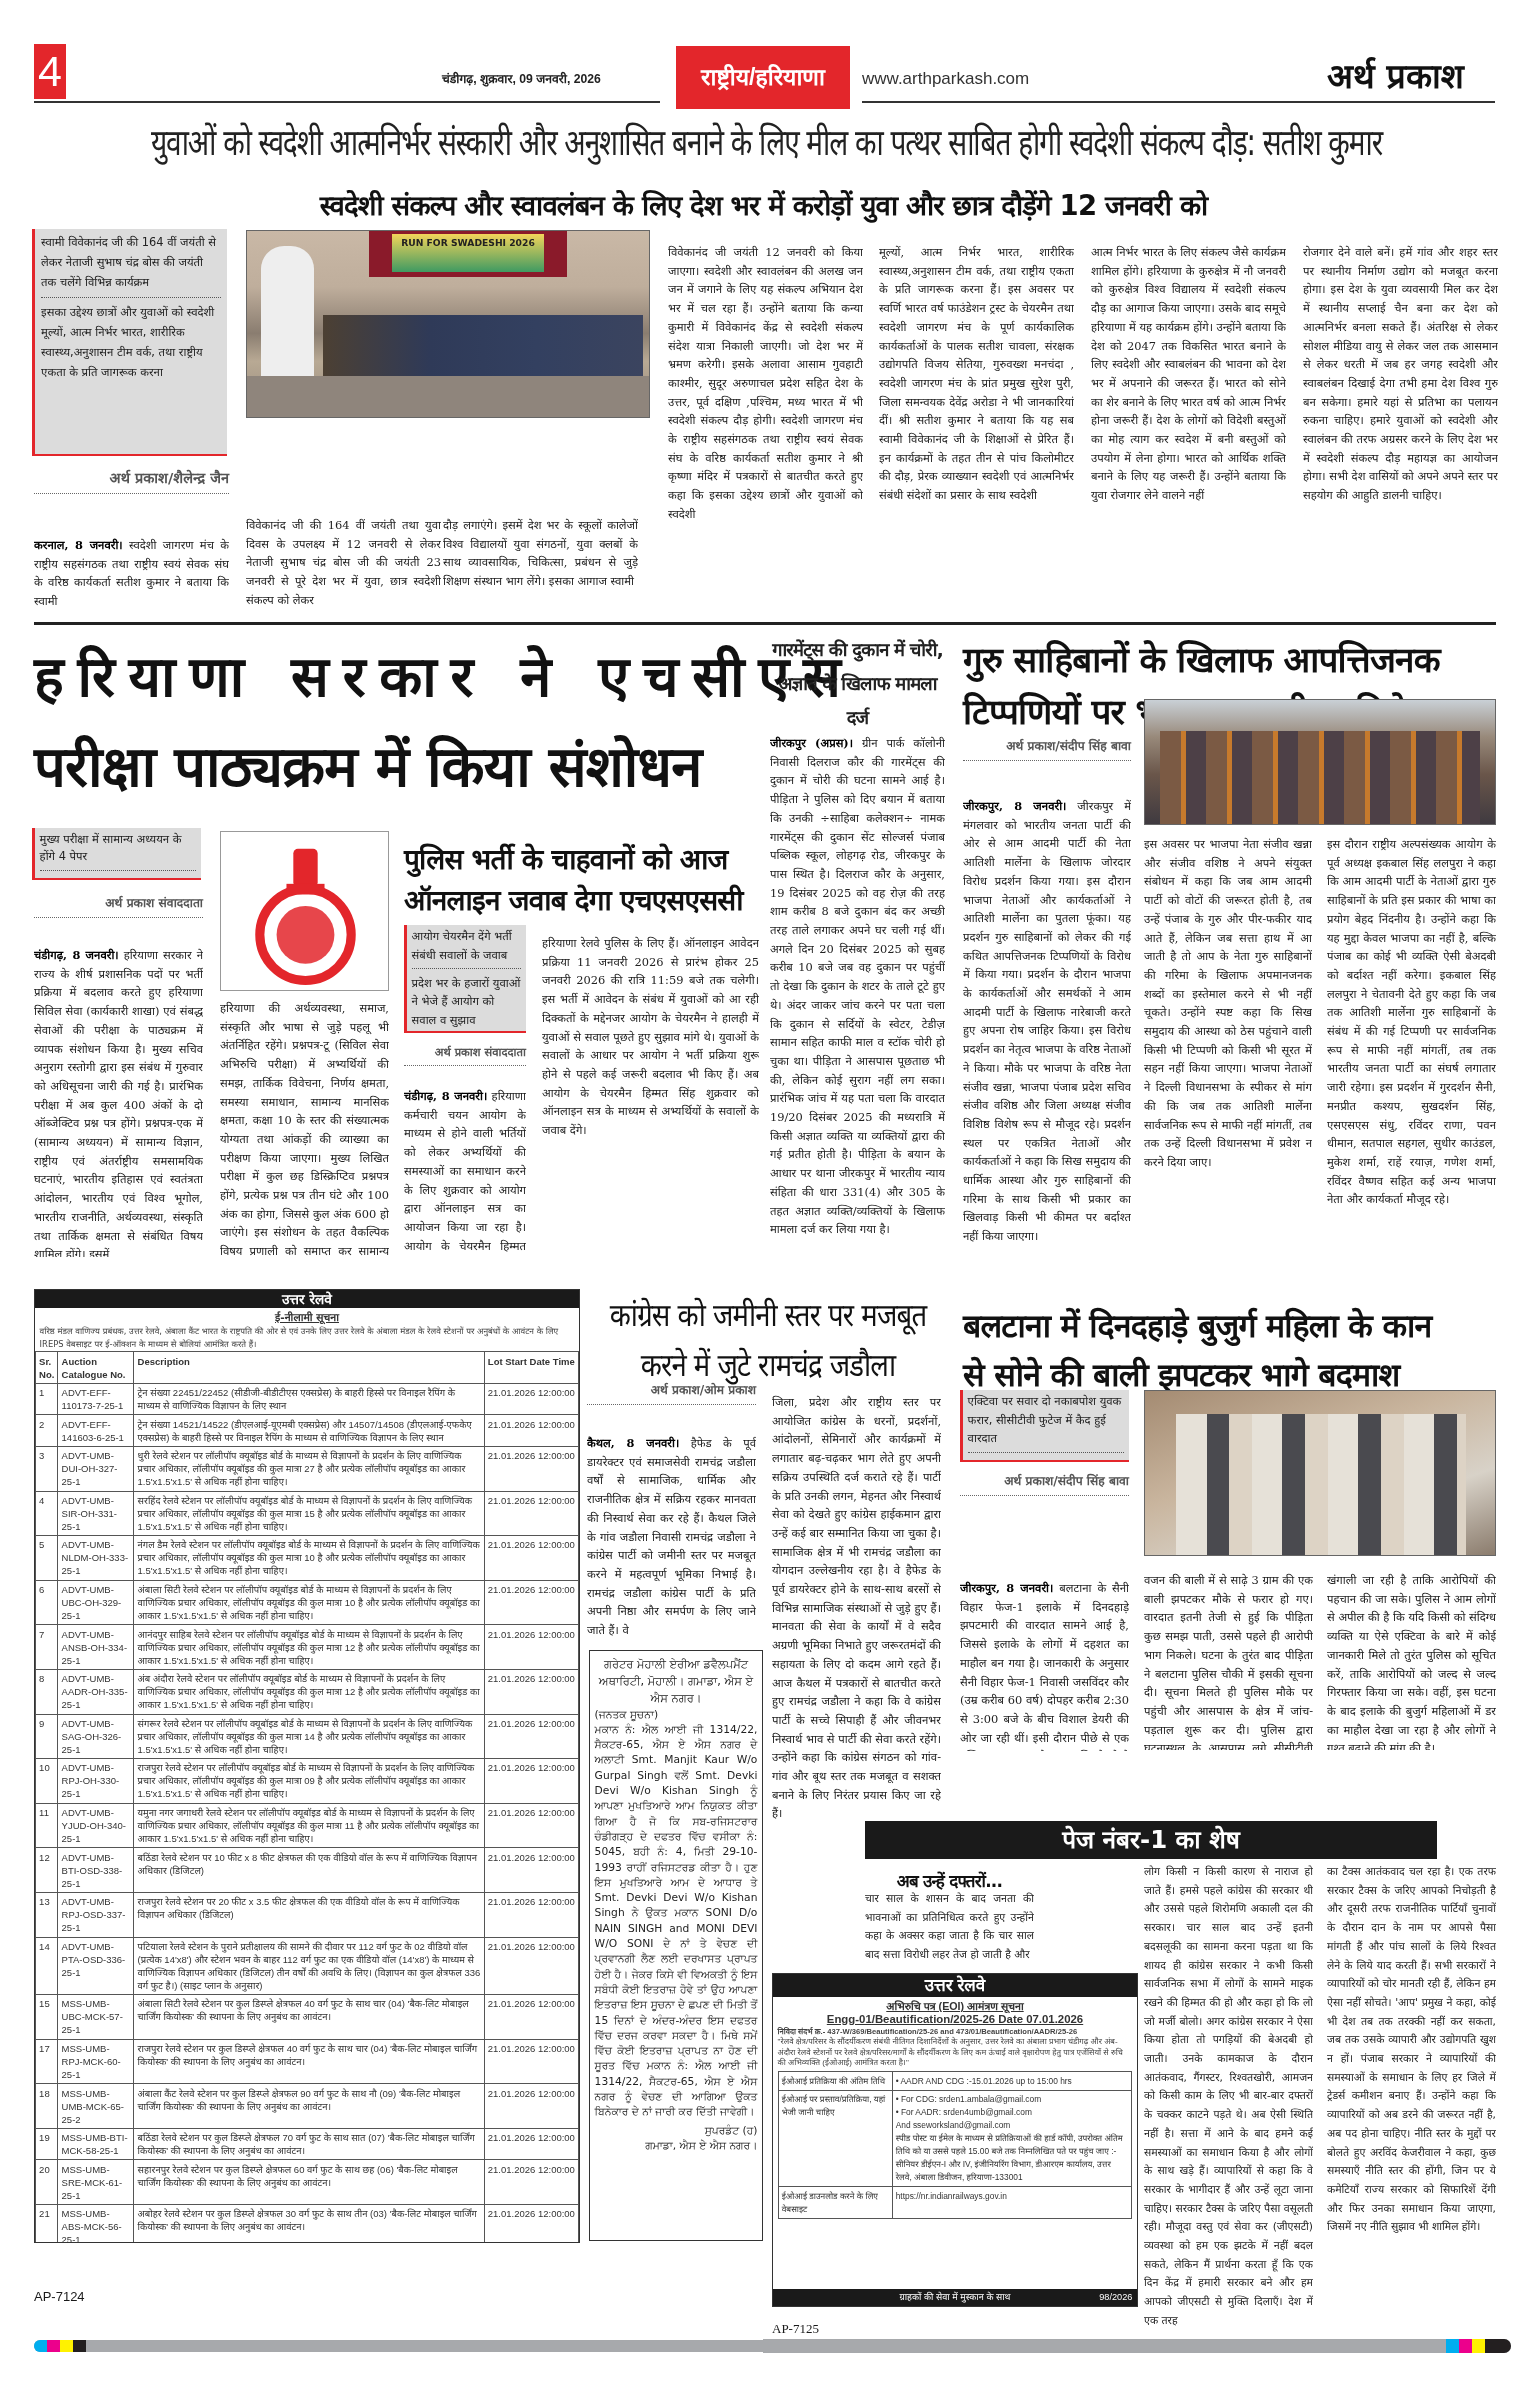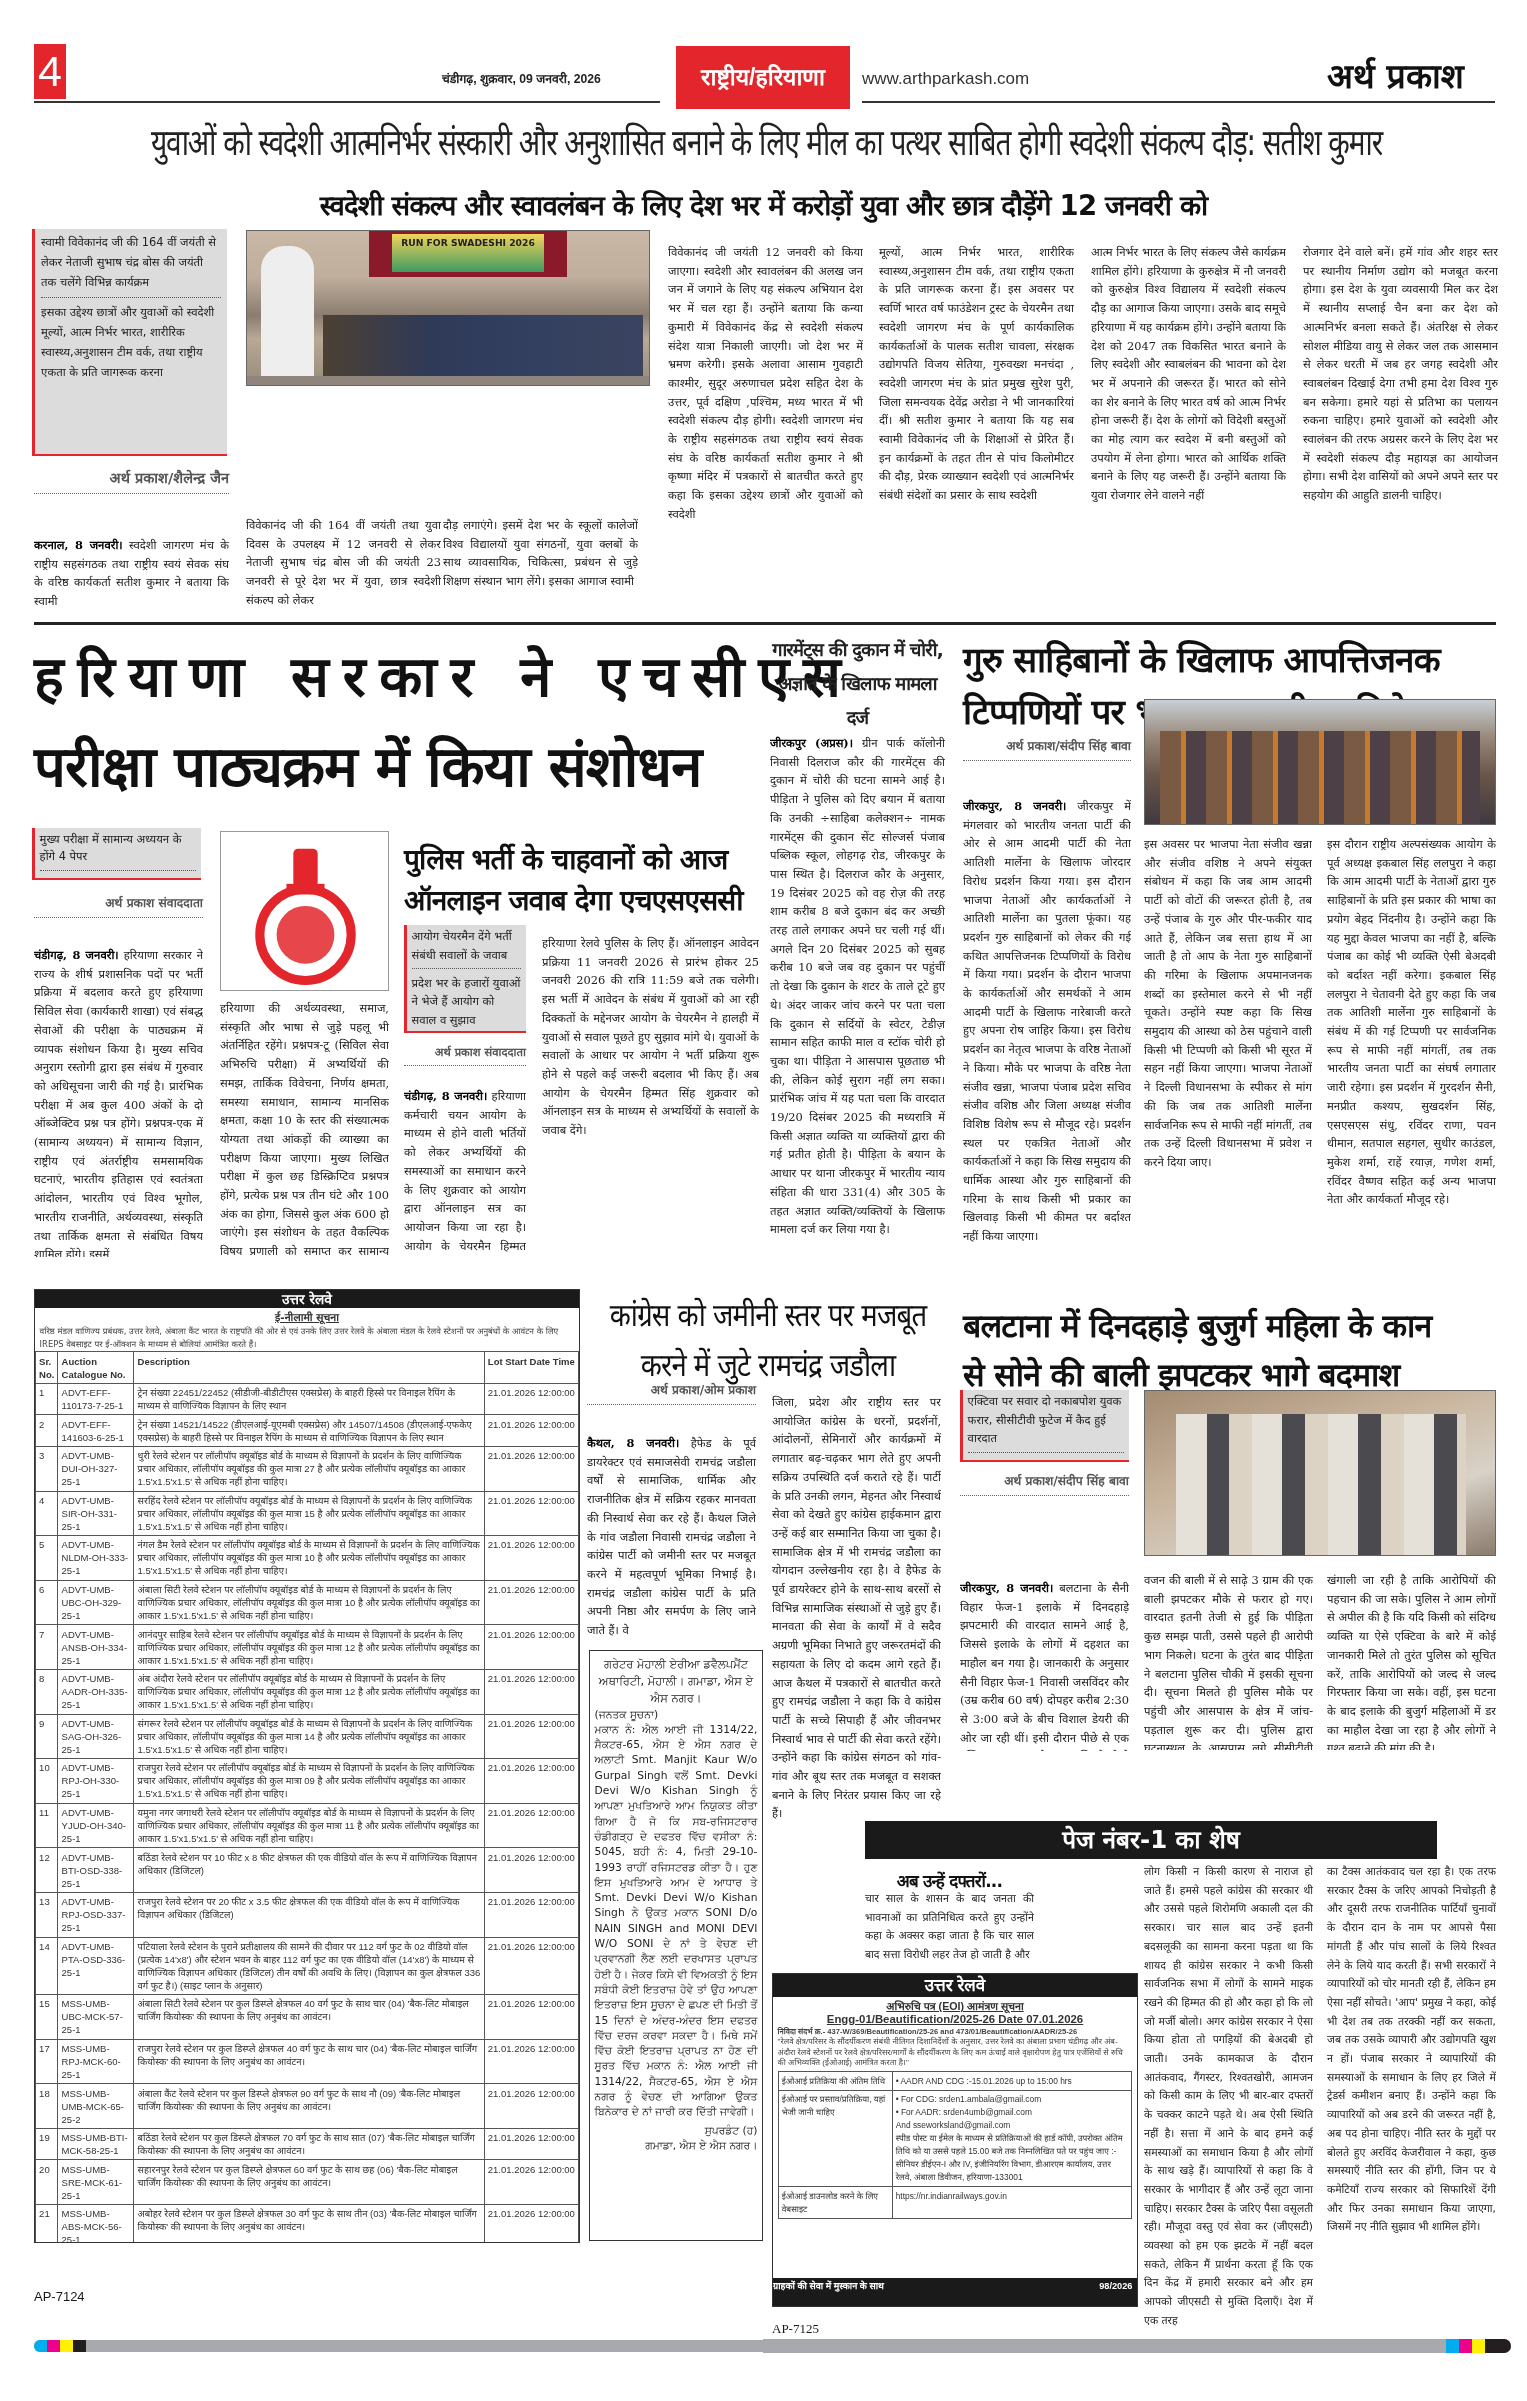--- a/index.html
+++ b/index.html
@@ -33,21 +33,21 @@
 <div class="head" style="left:30.5px;top:116px;width:1472px;font-size:28px;font-weight:normal;color:#222;text-align:center;letter-spacing:-1.1px;transform:scaleY(1.3);transform-origin:top">युवाओं को स्वदेशी आत्मनिर्भर संस्कारी और अनुशासित बनाने के लिए मील का पत्थर साबित होगी स्वदेशी संकल्प दौड़: सतीश कुमार</div>
 <div class="head" style="left:153px;top:186px;width:1221px;font-size:27.5px;text-align:center">स्वदेशी संकल्प और स्वावलंबन के लिए देश भर में करोड़ों युवा और छात्र दौड़ेंगे 12 जनवरी को</div>
 
 <div class="kicker" style="left:32px;top:229px;width:195px;height:227px;font-size:11.4px;line-height:20px;padding:3.1px 6.1px">
   <div>स्वामी विवेकानंद जी की 164 वीं जयंती से लेकर नेताजी सुभाष चंद्र बोस की जयंती तक चलेंगे विभिन्न कार्यक्रम</div>
   <div class="sep"></div>
   <div>इसका उद्देश्य छात्रों और युवाओं को स्वदेशी मूल्यों, आत्म निर्भर भारत, शारीरिक स्वास्थ्य,अनुशासन टीम वर्क, तथा राष्ट्रीय एकता के प्रति जागरूक करना</div>
 </div>
 <div class="byline" style="left:34px;top:467px;width:195px">अर्थ प्रकाश/शैलेन्द्र जैन</div>
 
-<div class="photo" style="left:246px;top:230px;width:404px;height:156px;background:linear-gradient(180deg,#c9b8a6 0%,#bfae9c 30%,#8a7d70 55%,#b8a994 70%,#978a7c 100%)">
+<div class="photo" style="left:246px;top:230px;width:404px;height:188px;background:linear-gradient(180deg,#c9b8a6 0%,#bfae9c 30%,#8a7d70 55%,#b8a994 70%,#978a7c 100%)">
   <div style="position:absolute;left:122px;top:0;width:198px;height:46px;background:#8a1a2a">
     <div style="margin:3.1px 23px;height:38px;background:linear-gradient(180deg,#f3d45a,#3f9a62);font-size:9.2px;font-weight:bold;color:#222;text-align:center;padding-top:3.1px">RUN FOR SWADESHI 2026</div>
   </div>
   <div style="position:absolute;left:13.7px;top:15.3px;width:53px;height:168px;background:#eee;border-radius:23px 23px 0 0"></div>
   <div style="position:absolute;left:76px;top:84px;width:320px;height:84px;background:linear-gradient(90deg,#4c4033,#2f3a58,#334060,#3b445f)"></div>
   <div style="position:absolute;left:0;top:145px;width:404px;height:43px;background:#8f857c"></div>
 </div>
 
 <div class="col" style="left:34px;top:536px;width:195px;height:78px"><b>करनाल, 8 जनवरी।</b> <span>स्वदेशी जागरण मंच के राष्ट्रीय सहसंगठक तथा राष्ट्रीय स्वयं सेवक संघ के वरिष्ठ कार्यकर्ता सतीश कुमार ने बताया कि स्वामी</span></div>
 <div class="col" style="left:246px;top:516px;width:195px;height:98px">विवेकानंद जी की 164 वीं जयंती तथा युवा दिवस के उपलक्ष्य में 12 जनवरी से लेकर नेताजी सुभाष चंद्र बोस जी की जयंती 23 जनवरी से पूरे देश भर में युवा, छात्र स्वदेशी संकल्प को लेकर</div>
@@ -295,21 +295,21 @@
 • For AADR: srden4umb@gmail.com
 And sseworksland@gmail.com
 स्पीड पोस्ट या ईमेल के माध्यम से प्रतिक्रियाओं की हार्ड कॉपी, उपरोक्त अंतिम तिथि को या उससे पहले 15.00 बजे तक निम्नलिखित पते पर पहुंच जाए :- सीनियर डीईएन-I और IV, इंजीनियरिंग विभाग, डीआरएम कार्यालय, उत्तर रेलवे, अंबाला डिवीजन, हरियाणा-133001</td>
         </tr>
         <tr>
           <td style="width: 114px;">ईओआई डाउनलोड करने के लिए वेबसाइट</td>
           <td style="white-space: pre-line;">https://nr.indianrailways.gov.in</td>
         </tr>
       </tbody>
     </table>
-  <div style="position:absolute;left:0;bottom:0;width:100%;background:#1a1a1a;color:#fff;height:28px;line-height:17px;font-size:9.2px;font-weight:bold;text-align:left">
+  <div style="position:absolute;left:0;bottom:0;width:100%;background:#1a1a1a;color:#fff;height:17px;line-height:17px;font-size:9.2px;font-weight:normal;text-align:center">
     <span>ग्राहकों की सेवा में मुस्कान के साथ</span>
     <span style="position:absolute;right:4.6px">98/2026</span>
   </div>
 </div>
 <div class="abs" style="left:772px;top:2321px;font-size:13px;font-family:Liberation Serif, serif">AP-7125</div>
 
 <div class="abs" style="left:34px;top:2340px;width:763px;height:12.2px;background:#a7a9ac;border-radius:6.1px 0 0 6.1px;overflow:hidden">
   <span class="cmyk-chip" style="position:absolute;left:0;top:0;width:13px;height:12.2px;background:#00aeef"></span>
   <span class="cmyk-chip" style="position:absolute;left:13px;top:0;width:13px;height:12.2px;background:#ec008c"></span>
   <span class="cmyk-chip" style="position:absolute;left:26px;top:0;width:13px;height:12.2px;background:#fff200"></span>

